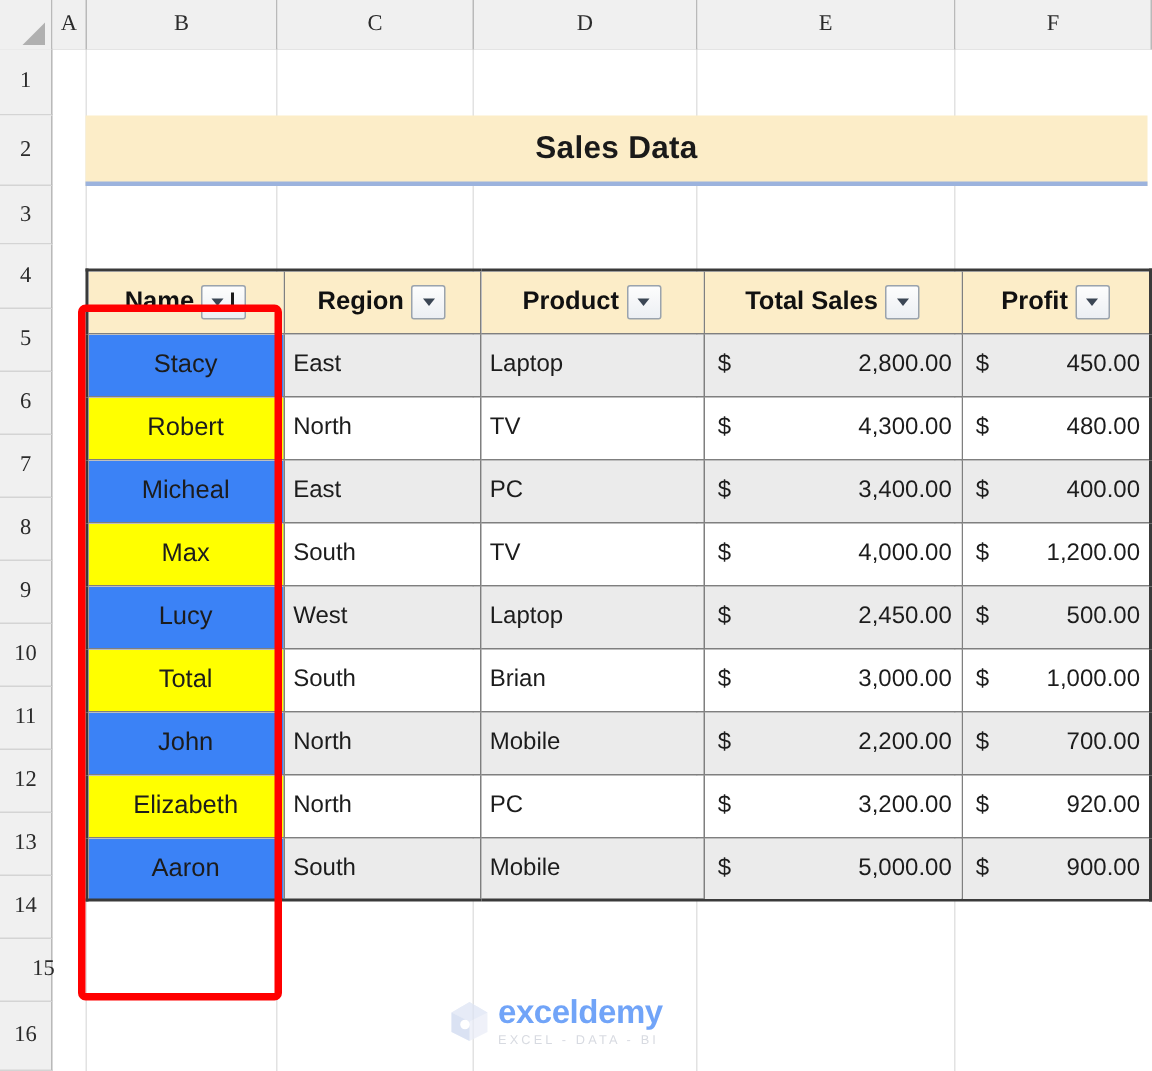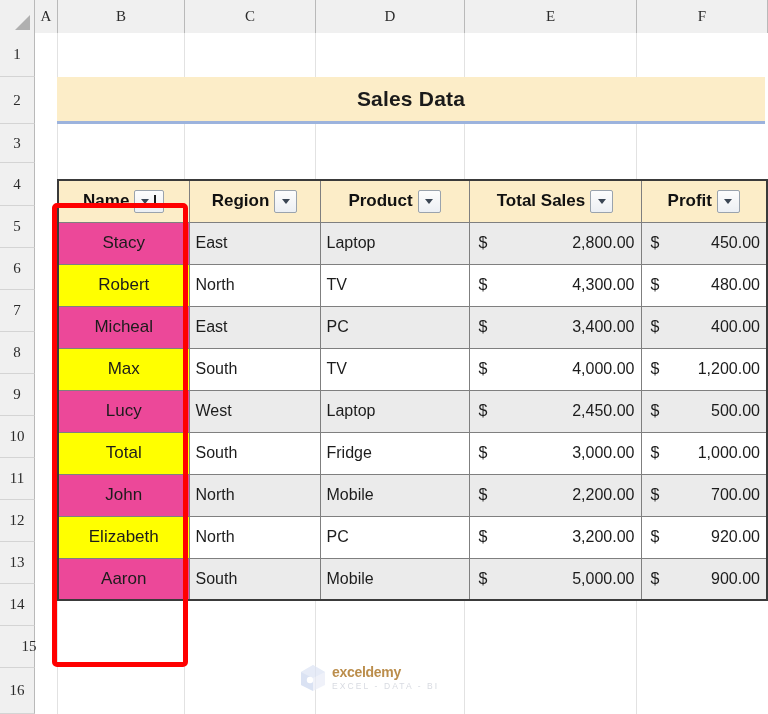--- a/index.html
+++ b/index.html
@@ -185,21 +185,21 @@
     border-right: 3.4px solid transparent;
     border-top: 4.5px solid #1b1b1b;
   }
 
   
   td.c-name {
     text-align: center;
     background: #ffff00;
     font-size: 17px;
   }
-  tr.band td.c-name { background: #ec4899; }
+  tr.band td.c-name { background: #3b82f6; }
   td.c-text { text-align: left; background: #ffffff; }
   tr.band td.c-text { background: #ebebeb; }
 
   td.c-money {
     background: #ffffff;
     text-align: right;
     position: relative;
     padding-right: 10px;
   }
   tr.band td.c-money { background: #ebebeb; }
@@ -232,23 +232,23 @@
     left: 300px; top: 664px;
     width: 175px;
     display: flex;
     align-items: center;
     gap: 6px;
     opacity: .72;
   }
   .wm-logo { width: 26px; height: 28px; flex: 0 0 auto; }
   .wm-text { display: flex; flex-direction: column; line-height: 1; }
   .wm-name {
-    font-size: 14px;
+    font-size: 22px;
     font-weight: bold;
-    color: #a16207;
+    color: #3b82f6;
     letter-spacing: -.3px;
   }
   .wm-sub {
     font-size: 8.5px;
     color: #c9cdd6;
     letter-spacing: 2.1px;
     margin-top: 3px;
   }
 </style>
 </head>
@@ -386,21 +386,21 @@
           <tr class="band">
             <td class="c-name">Lucy</td>
             <td class="c-text">West</td>
             <td class="c-text">Laptop</td>
             <td class="c-money"><span class="cur">$</span>2,450.00</td>
             <td class="c-money"><span class="cur">$</span>500.00</td>
           </tr>
           <tr>
             <td class="c-name">Total</td>
             <td class="c-text">South</td>
-            <td class="c-text">Fridge</td>
+            <td class="c-text">Brian</td>
             <td class="c-money"><span class="cur">$</span>3,000.00</td>
             <td class="c-money"><span class="cur">$</span>1,000.00</td>
           </tr>
           <tr class="band">
             <td class="c-name">John</td>
             <td class="c-text">North</td>
             <td class="c-text">Mobile</td>
             <td class="c-money"><span class="cur">$</span>2,200.00</td>
             <td class="c-money"><span class="cur">$</span>700.00</td>
           </tr>

